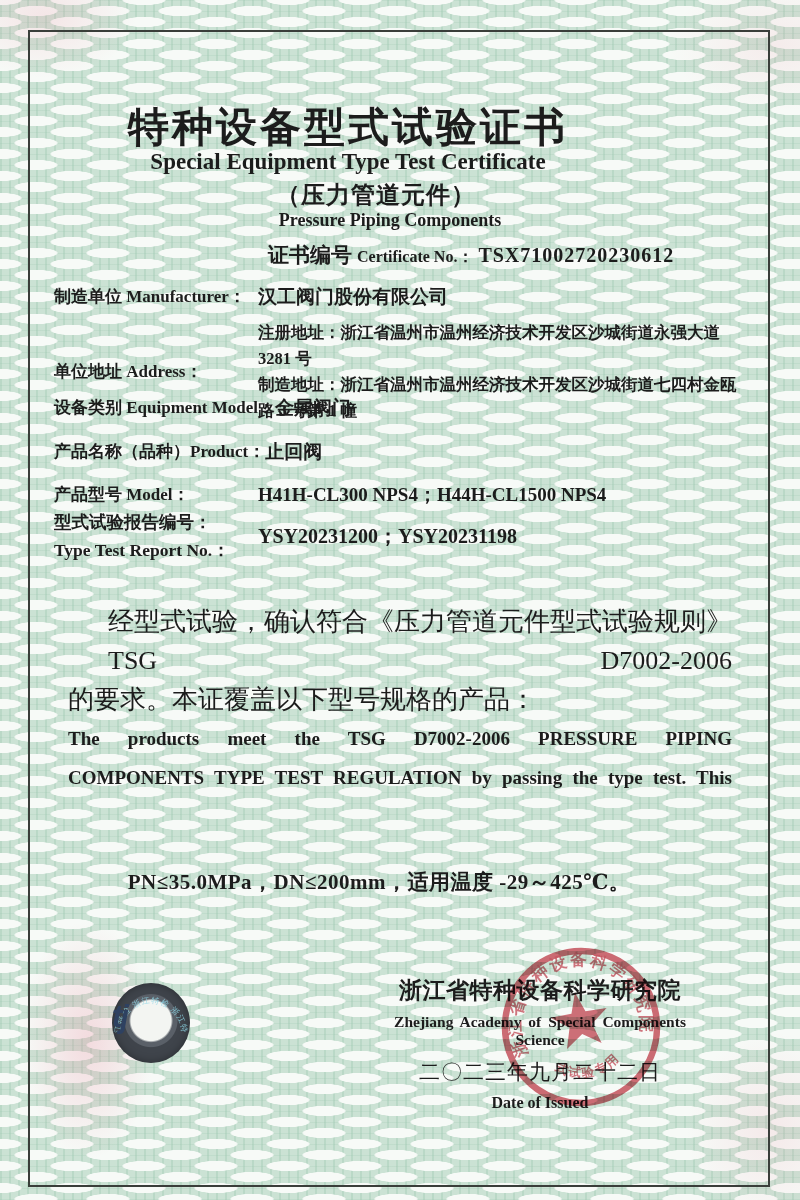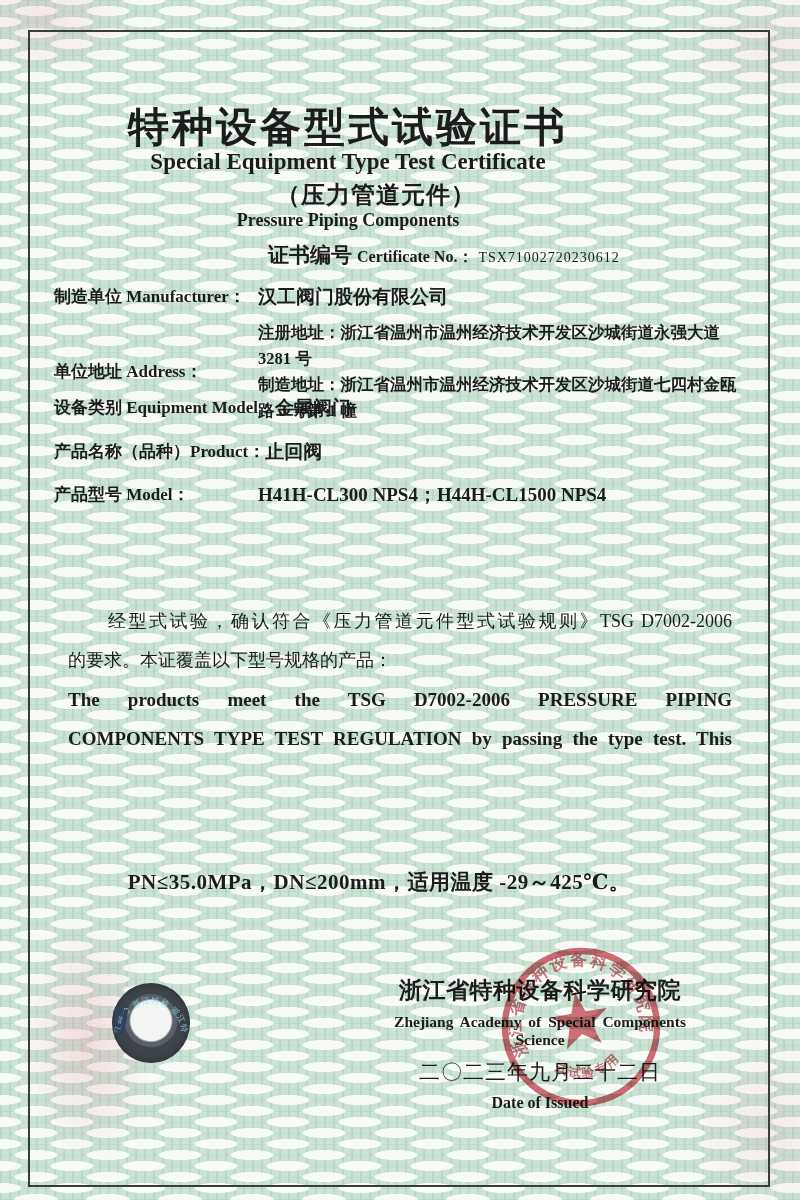--- a/index.html
+++ b/index.html
@@ -29,39 +29,39 @@
   .frame{
     position:absolute;left:28px;top:30px;right:30px;bottom:13px;
     border:2px solid #3a3e3a;
     pointer-events:none;
   }
   .abs{position:absolute;}
   .center{left:0;width:696px;text-align:center;}
   .title-cn{top:100px;font-size:41px;font-weight:bold;letter-spacing:3px;}
   .title-en{top:149px;font-size:23px;font-weight:bold;}
   .sub-cn{top:179px;font-size:24px;font-weight:bold;letter-spacing:1px;padding-left:28px;}
-  .sub-en{top:210px;font-size:18px;font-weight:bold;}
+  .sub-en{top:210px;font-size:18px;font-weight:bold;padding-left:42px;}
   .certno{top:241px;left:268px;font-size:20px;white-space:nowrap;}
   .certno .cn{font-size:21px;font-weight:600;}
   .certno .en{font-size:16px;font-weight:bold;}
-  .certno .num{font-size:14px;font-weight:normal;letter-spacing:1px;}
+  .certno .num{font-size:20px;font-weight:bold;letter-spacing:1px;}
   .row{position:absolute;left:54px;width:692px;display:flex;}
   .row .lbl{flex:0 0 204px;font-size:17px;font-weight:bold;white-space:nowrap;line-height:24px;}
   .row .val{flex:1;font-size:19px;font-weight:bold;line-height:24px;}
   .r-manufacturer{top:285px;}
   .r-address{top:320px;align-items:center;}
   .r-address .val{font-size:16.5px;font-weight:bold;line-height:26px;}
   .r-equipment{top:396px;}
   .r-product{top:440px;}
   .r-model{top:483px;}
   .r-report{top:508px;align-items:center;}
   .r-report .lbl{line-height:28px;font-size:17.5px;}
   .r-report .val{font-size:20px;}
   .body-block{top:602px;left:68px;width:664px;}
-  .bline{line-height:39px;font-size:18px;}
+  .bline{line-height:39px;font-size:26px;}
   .bline.en{font-size:19px;font-weight:bold;font-family:"Liberation Serif","DejaVu Serif",serif;}
   .jlast{text-align:justify;text-align-last:justify;}
   .indent{padding-left:40px;}
   .spec{top:868px;font-size:21px;font-weight:600;letter-spacing:0.5px;margin-left:31px;}
   .footer{top:975px;left:385px;width:310px;text-align:center;}
   .org-cn{font-size:23px;font-weight:600;letter-spacing:0.5px;}
   .org-en{font-size:15.5px;font-weight:bold;word-spacing:3px;margin-top:7px;}
   .date-cn{font-size:21px;letter-spacing:1px;margin-top:9px;}
   .date-lbl{font-size:16px;font-weight:bold;margin-top:8px;}
   .red-seal{left:496px;top:942px;width:170px;height:170px;transform:rotate(-10deg);mix-blend-mode:multiply;opacity:0.85;}
@@ -117,20 +117,27 @@
   <div class="row r-product">
     <div class="lbl">产品名称（品种）Product：</div>
     <div class="val">止回阀</div>
   </div>
 
   <div class="row r-model">
     <div class="lbl">产品型号 Model：</div>
     <div class="val">H41H-CL300 NPS4；H44H-CL1500 NPS4</div>
   </div>
 
+  <div class="row r-report">
+    <div class="lbl">
+      <div>型式试验报告编号：</div>
+      <div>Type Test Report No.：</div>
+    </div>
+    <div class="val">YSY20231200；YSY20231198</div>
+  </div>
 
   <div class="abs body-block">
     <div class="bline cn indent jlast">经型式试验，确认符合《压力管道元件型式试验规则》TSG D7002-2006</div>
     <div class="bline cn">的要求。本证覆盖以下型号规格的产品：</div>
     <div class="bline en jlast">The products meet the TSG D7002-2006 PRESSURE PIPING</div>
     <div class="bline en jlast">COMPONENTS TYPE TEST REGULATION by passing the type test. This</div>
   </div>
 
   <div class="abs center spec">PN≤35.0MPa，DN≤200mm，适用温度 -29～425℃。</div>
 

